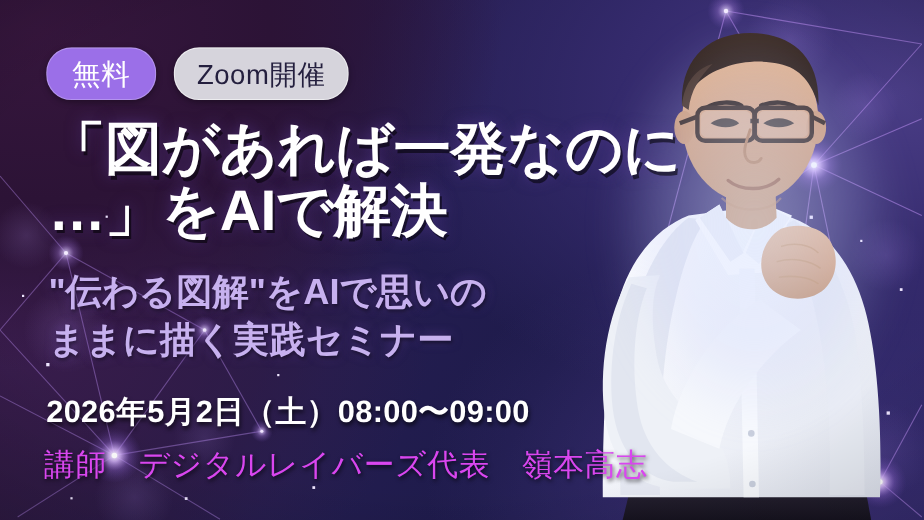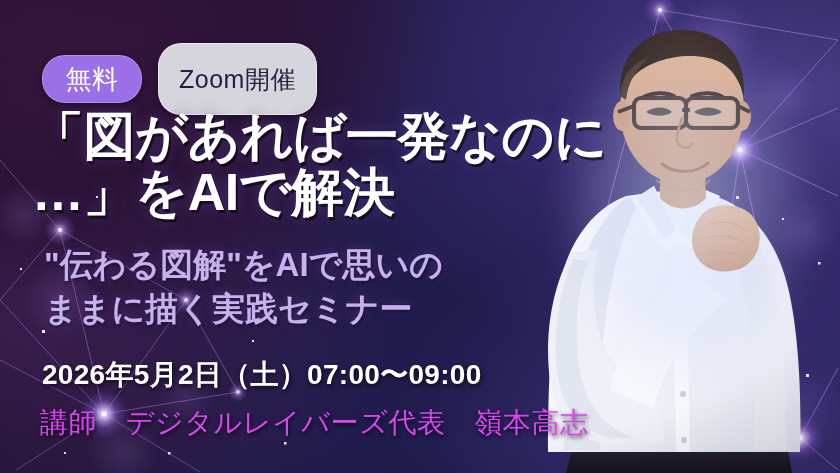--- a/index.html
+++ b/index.html
@@ -63,26 +63,26 @@
     display:flex;align-items:center;justify-content:center;
     height:46px;border-radius:23px;
     font-weight:normal;letter-spacing:.5px;
     box-shadow:0 2px 6px rgba(0,0,0,.35);
   }
   .badge-free{
     width:98px;background:#9b6fe8;color:#ffffff;font-size:26px;
     border:1px solid rgba(255,255,255,.25);
   }
   .badge-zoom{
-    padding:12px 20px;background:#d6d4dc;color:#241f3e;font-size:25px;
+    padding:0 20px;background:#d6d4dc;color:#241f3e;font-size:25px;
     border:1px solid rgba(255,255,255,.55);
   }
 
   .title{
-    position:absolute;left:32px;top:108px;
+    position:absolute;left:44px;top:108px;
     width:600px;
     color:#ffffff;
     font-size:52px;line-height:1.08;
     font-weight:bold;
     letter-spacing:-0.5px;
     text-shadow:
       2px 3px 0 rgba(0,0,0,.55),
       0 0 14px rgba(90,60,150,.65);
     white-space:pre-line;
   }
@@ -344,16 +344,16 @@
 
   <div class="badges">
     <div class="badge badge-free">無料</div>
     <div class="badge badge-zoom">Zoom開催</div>
   </div>
 
   <div class="title">「図があれば一発なのに
 …」をAIで解決</div>
   <div class="subtitle">"伝わる図解"をAIで思いの
 ままに描く実践セミナー</div>
-  <div class="datetime">2026年5月2日（土）07:00〜09:00</div>
+  <div class="datetime">2026年5月2日（土）08:00〜09:00</div>
   <div class="speaker">講師　デジタルレイバーズ代表　嶺本高志</div>
 
 </div>
 
 </body></html>

